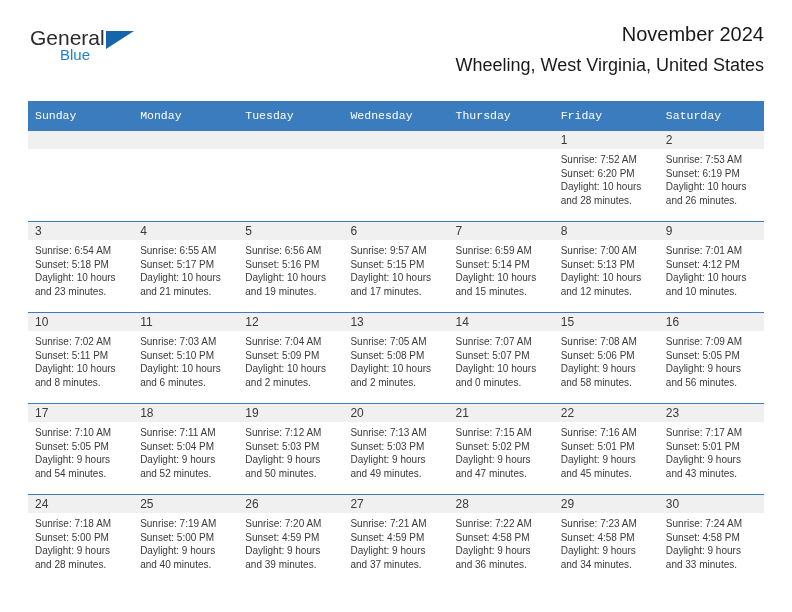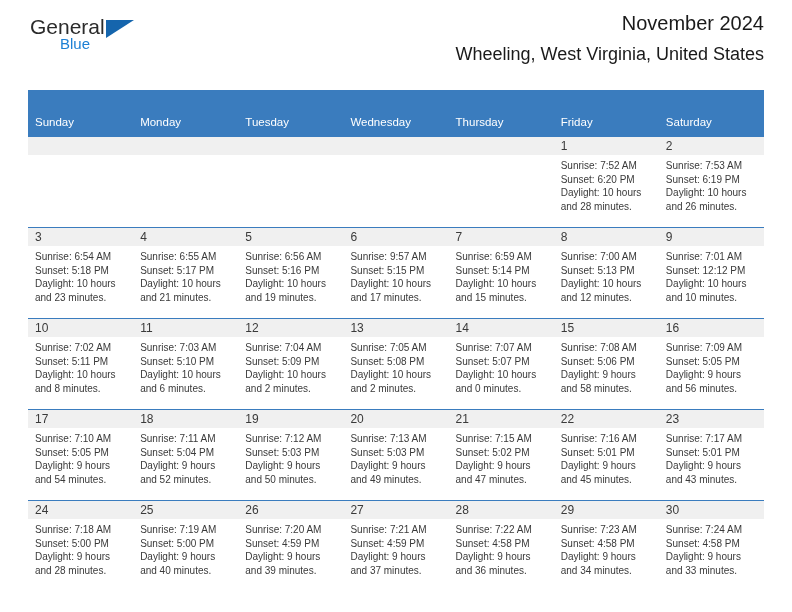--- a/index.html
+++ b/index.html
@@ -20,21 +20,21 @@
     height: 612px;
     box-sizing: border-box;
     padding: 0 28px;
   }
 
   
   .header {
     display: flex;
     align-items: flex-start;
     justify-content: space-between;
-    padding-top: 12px;
+    padding-top: 23px;
     height: 62px;
   }
   .logo {
     position: relative;
     width: 120px;
     height: 52px;
     line-height: 1;
   }
   .logo-general {
     position: absolute;
@@ -85,23 +85,24 @@
     width: 736px;
     border-collapse: collapse;
     table-layout: fixed;
   }
   .calendar th {
     background: #3a7cbe;
     color: #ffffff;
     font-weight: normal;
     font-size: 11.5px;
     text-align: left;
-    padding: 22px 0 5px 7px;
+    padding: 5px 0 5px 7px;
     height: 19px;
     border: none;
+    font-family: Liberation Mono, monospace;
   }
   .calendar td {
     vertical-align: top;
     padding: 0;
     border-top: 1px solid #3a7cbe;
     border-left: none;
     border-right: none;
     height: 90px;
     background: #ffffff;
   }
@@ -278,21 +279,21 @@
                 <div>Daylight: 10 hours</div>
                 <div>and 12 minutes.</div>
               </div>
             </div>
           </td>
           <td>
             <div class="cell-inner">
               <div class="daynum">9</div>
               <div class="details">
                 <div>Sunrise: 7:01 AM</div>
-                <div>Sunset: 12:12 PM</div>
+                <div>Sunset: 4:12 PM</div>
                 <div>Daylight: 10 hours</div>
                 <div>and 10 minutes.</div>
               </div>
             </div>
           </td>
         </tr>
         <tr>
           <td>
             <div class="cell-inner">
               <div class="daynum">10</div>

